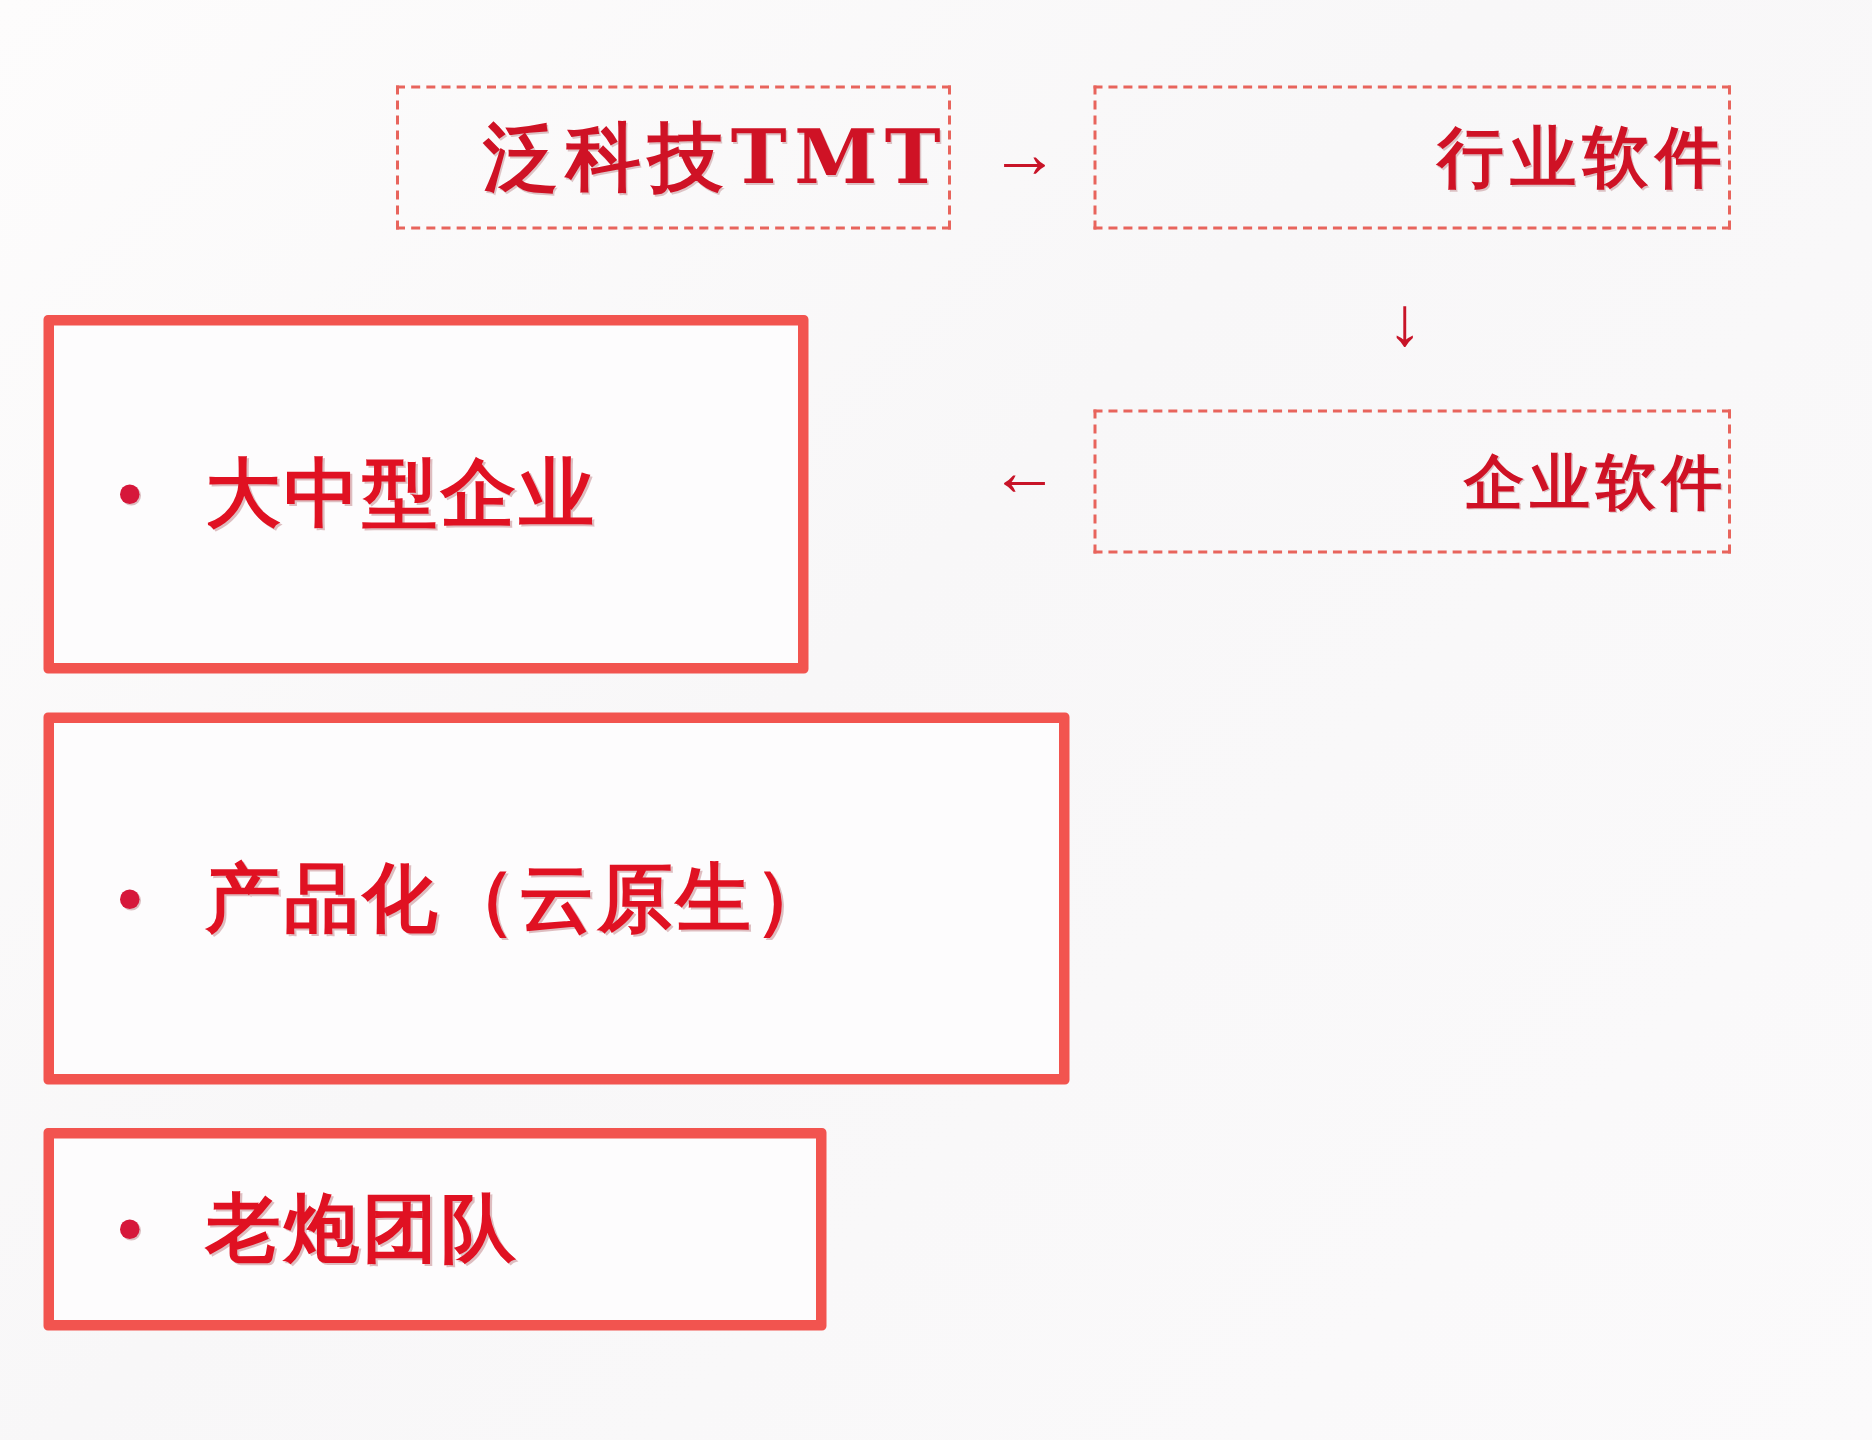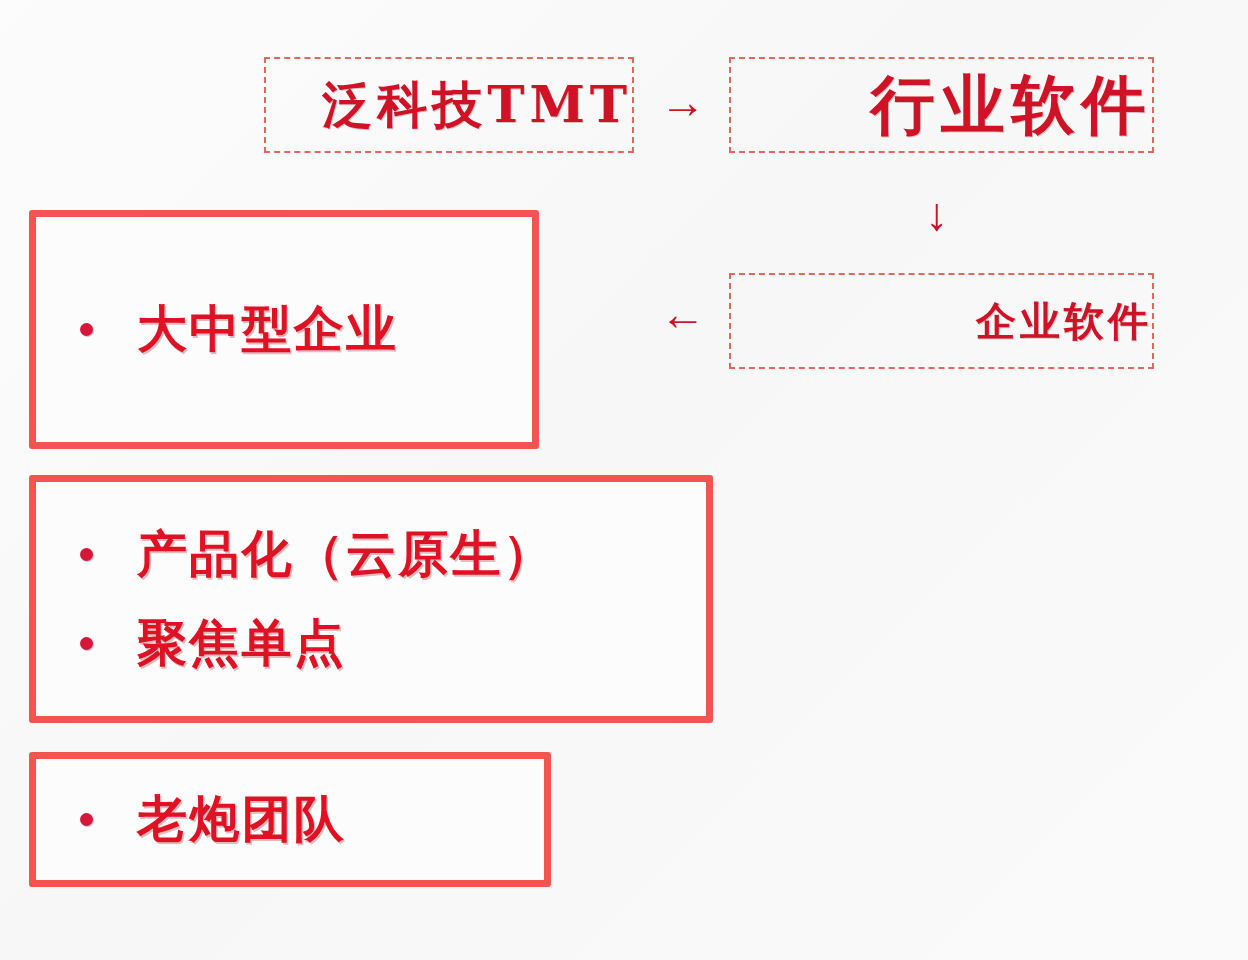--- a/index.html
+++ b/index.html
@@ -36,21 +36,21 @@
     font-family: "DejaVu Serif", "Liberation Serif", serif;
     font-weight: bold;
     letter-spacing: 0.10em;
     white-space: nowrap;
     text-shadow: 1px 1px 0 rgba(120,0,10,0.22);
   }
 
   #box-tmt      { left: 264px; top: 57px;  width: 370px; height: 96px; }
   #box-tmt .label      { font-size: 50px; }
   #box-industry { left: 729px; top: 57px;  width: 425px; height: 96px; }
-  #box-industry .label { font-size: 64px; }
+  #box-industry .label { font-size: 44px; }
   #box-enterprise { left: 729px; top: 273px; width: 425px; height: 96px; }
   #box-enterprise .label { font-size: 40px; }
 
   
   .arrow {
     position: absolute;
     color: #c81428;
     line-height: 1;
     user-select: none;
   }
@@ -126,24 +126,20 @@
       <span class="bullet-dot"></span>
       <span class="bullet-text">大中型企业</span>
     </div>
   </div>
 
   <div class="solid-box" id="box-criteria-2">
     <div class="bullet-row">
       <span class="bullet-dot"></span>
       <span class="bullet-text">产品化（云原生）</span>
     </div>
-    <div class="bullet-row">
-      <span class="bullet-dot"></span>
-      <span class="bullet-text">聚焦单点</span>
-    </div>
   </div>
 
   <div class="solid-box" id="box-criteria-3">
     <div class="bullet-row">
       <span class="bullet-dot"></span>
       <span class="bullet-text">老炮团队</span>
     </div>
   </div>
 
 </div>

